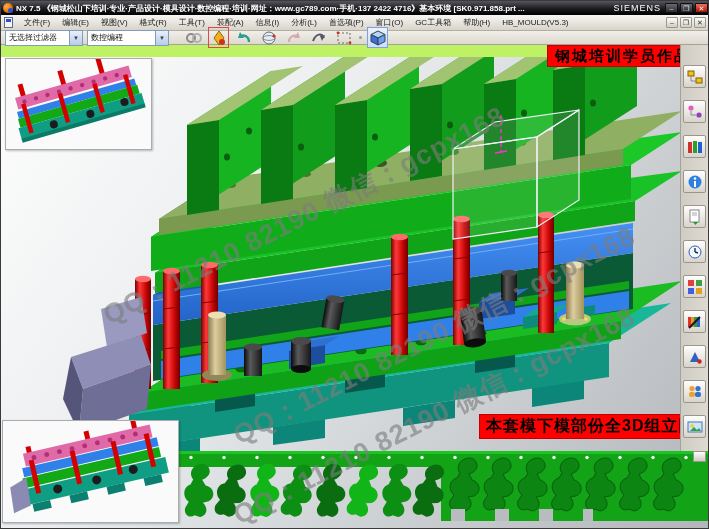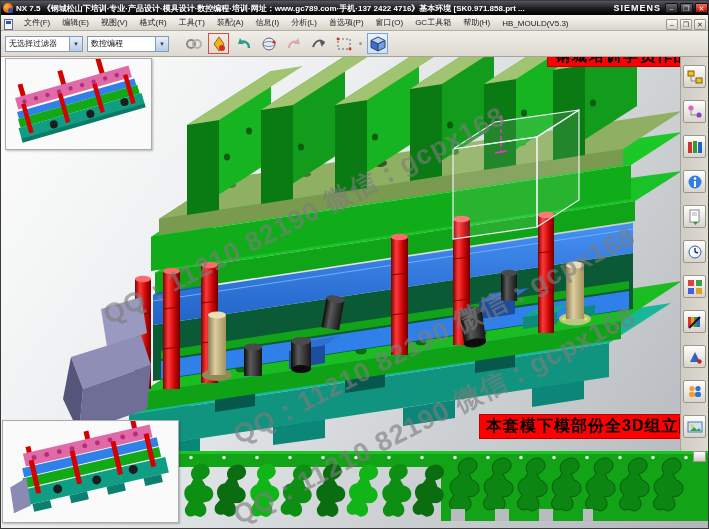--- a/index.html
+++ b/index.html
@@ -6,38 +6,38 @@
   *{box-sizing:border-box;font-family:"Liberation Sans","DejaVu Sans",sans-serif;}
   #app{position:relative;width:709px;height:529px;overflow:hidden;background:#bef264;border:1px solid #3a3a3a;}
 
   
   .titlebar{position:absolute;left:0;top:0;width:709px;height:14px;
     background:linear-gradient(#56565e,#1b1b20 55%,#000);display:flex;align-items:center;z-index:10;}
   .nx-logo{width:10px;height:10px;margin:0 3px 0 2px;border-radius:50%;
     background:radial-gradient(circle at 35% 35%,#ffb340,#e05a00 70%);position:relative;flex:0 0 auto;}
   .nx-logo::after{content:"";position:absolute;right:0;bottom:0;width:5px;height:5px;border-radius:50%;background:#2455c8;}
   .title-text{color:#fff;font-size:8px;font-weight:bold;white-space:nowrap;overflow:hidden;flex:1 1 auto;}
-  .brand{color:#fff;font-size:9px;font-weight:bold;letter-spacing:1px;margin:0 4px;}
+  .brand{color:#fff;font-size:9px;font-weight:normal;letter-spacing:1px;margin:0 4px;}
   .winbtn{width:13px;height:10px;margin-right:2px;font-size:7px;line-height:9px;text-align:center;
     color:#ddd;background:linear-gradient(#6a6a72,#2a2a30);border:1px solid #111;border-radius:1px;flex:0 0 auto;}
   .winbtn.close{background:linear-gradient(#f07060,#b01000);color:#fff;}
 
   
   .menubar{position:absolute;left:0;top:14px;width:709px;height:16px;
     background:linear-gradient(#f8f6f2,#d8d4cb);border-bottom:1px solid #b2aea4;
-    display:flex;align-items:flex-end;z-index:10;font-size:8px;color:#1a1a1a;}
+    display:flex;align-items:center;z-index:10;font-size:8px;color:#1a1a1a;}
   .doc-ico{width:9px;height:11px;margin:0 5px 0 3px;background:#f4f4f8;border:1px solid #668;position:relative;}
   .doc-ico::after{content:"";position:absolute;left:1px;top:1px;width:5px;height:3px;background:#2455c8;}
   .menu-item{padding:2px 6px;cursor:default;}
   .mdi-controls{margin-left:auto;display:flex;margin-right:4px;}
   .mdibtn{width:12px;height:11px;margin-left:2px;font-size:7px;line-height:10px;text-align:center;color:#333;
     background:linear-gradient(#fdfdfb,#d2cec4);border:1px solid #9a968c;border-radius:1px;}
 
   
-  .toolbar{position:absolute;left:0;top:30px;width:709px;height:26px;
+  .toolbar{position:absolute;left:0;top:30px;width:709px;height:14px;
     background:linear-gradient(#f1efe9,#ddd9d0);border-bottom:1px solid #a6a29a;z-index:10;
     display:flex;align-items:center;}
   .combo{height:16px;background:#fff;border:1px solid #7f9db9;display:flex;align-items:center;font-size:8px;
     color:#111;margin-left:4px;}
   .combo .val{flex:1 1 auto;padding:0 3px;white-space:nowrap;overflow:hidden;}
   .combo .arrow{width:13px;height:14px;background:linear-gradient(#e8f0fc,#b8cce8);border-left:1px solid #7f9db9;
     font-size:6px;line-height:14px;text-align:center;color:#345;}
   .tbicons{display:flex;align-items:center;margin-left:14px;}
   .tbtn{width:21px;height:21px;display:flex;align-items:center;justify-content:center;margin-right:4px;border:1px solid transparent;}
   .tbtn.active{border:1px solid #7aa2e0;background:linear-gradient(#eaf2fd,#cfe0f8);}

